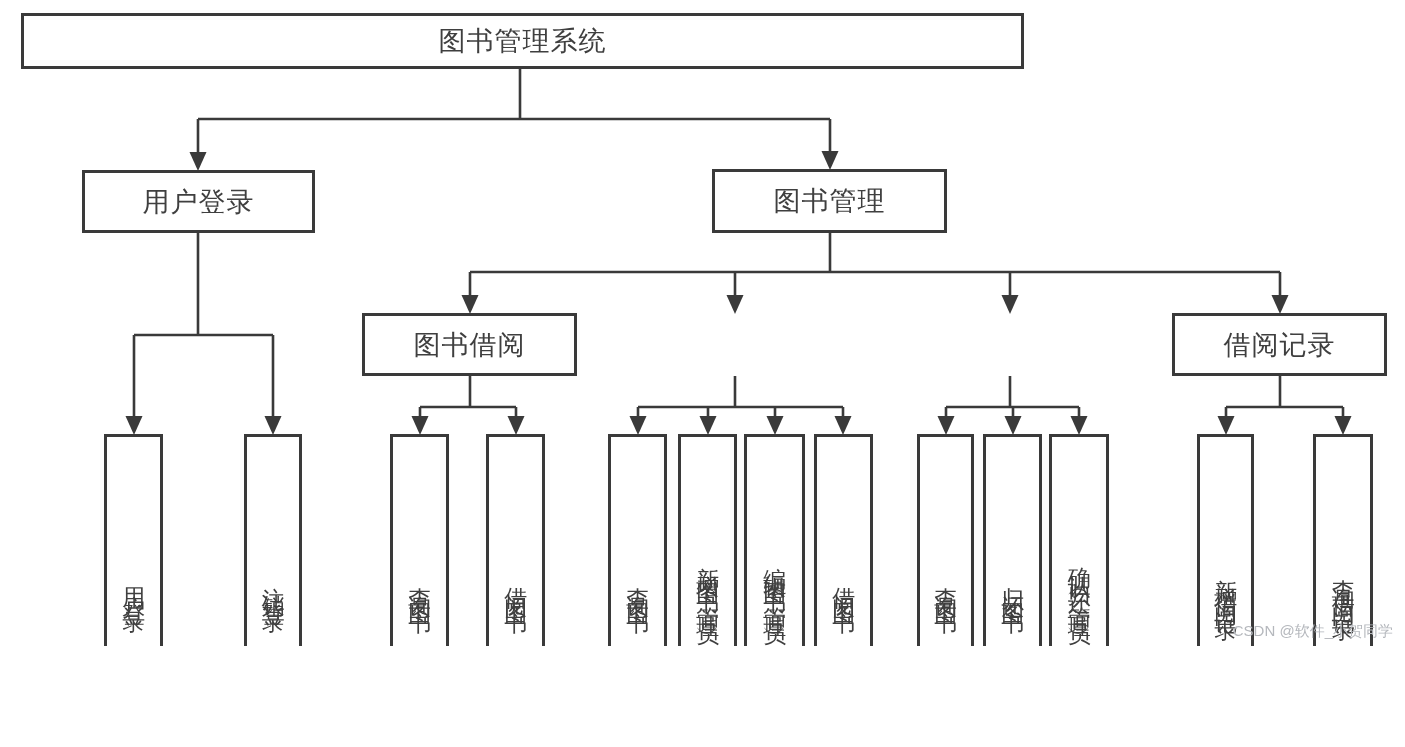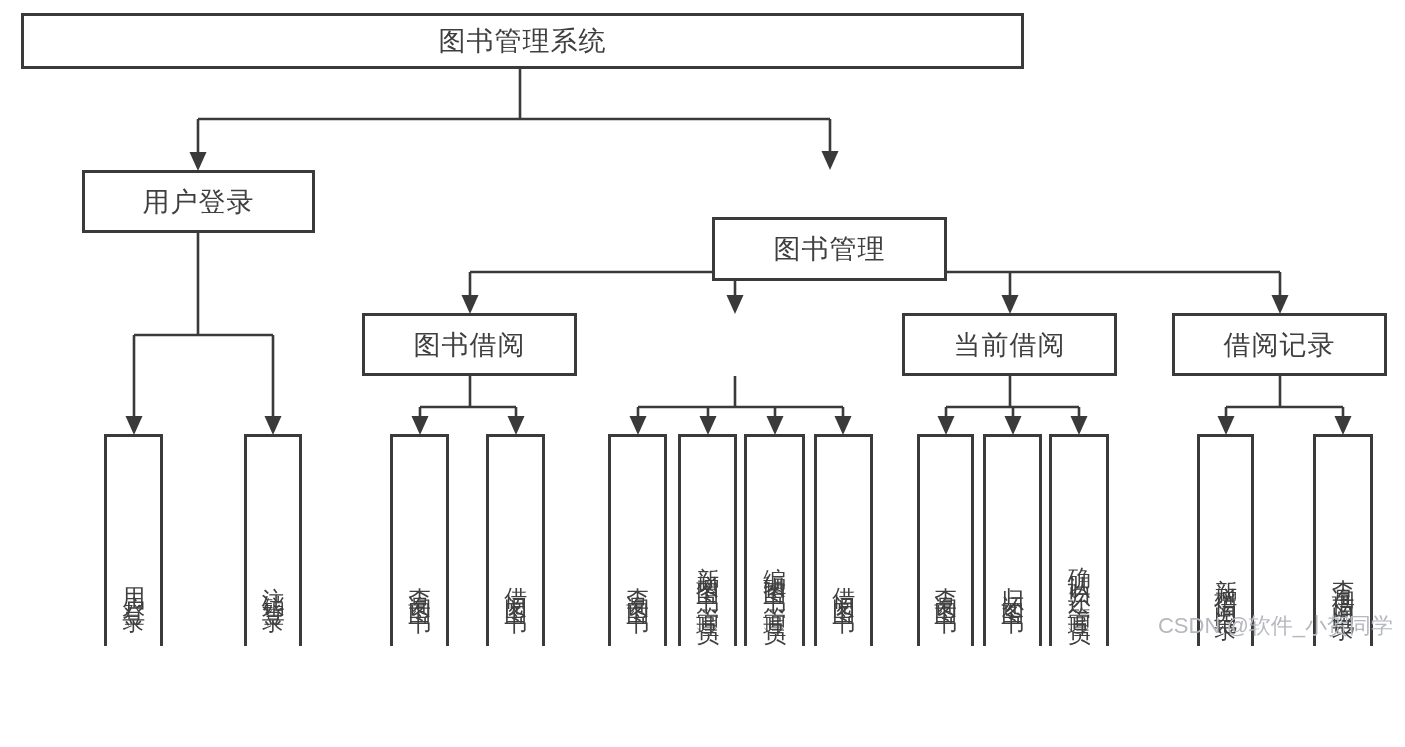--- a/index.html
+++ b/index.html
@@ -14,42 +14,42 @@
     display:flex;align-items:center;justify-content:center;
   }
   .hnode{font-size:27px;letter-spacing:1px;white-space:nowrap;}
   .vnode{font-size:23px;}
   .vnode span{
     writing-mode:vertical-rl;text-orientation:mixed;
     letter-spacing:8px;line-height:1.1;white-space:nowrap;
   }
   #r  {left:21px;  top:13px;  width:1003px;height:56px;}
   #a1 {left:82px;  top:170px; width:233px; height:63px;}
-  #a2 {left:712px; top:169px; width:235px; height:64px;margin-top:48px;}
+  #a2 {left:712px; top:169px; width:235px; height:64px;}
   #b1 {left:362px; top:313px; width:215px; height:63px;}
   #b2 {left:629px; top:313px; width:211px; height:63px;}
   #b3 {left:902px; top:313px; width:215px; height:63px;}
   #b4 {left:1172px;top:313px; width:215px; height:63px;}
   .leaf{top:434px;height:302px;}
   #c1 {left:104px; width:59px;}
   #c2 {left:244px; width:58px;}
   #c3 {left:390px; width:59px;}
   #c4 {left:486px; width:59px;}
   #c5 {left:608px; width:59px;}
   #c6 {left:678px; width:59px;}
   #c7 {left:744px; width:61px;}
   #c8 {left:814px; width:59px;}
   #c9 {left:917px; width:57px;}
   #c10{left:983px; width:59px;}
   #c11{left:1049px;width:60px;}
   #c12{left:1197px;width:57px;}
   #c13{left:1313px;width:60px;}
   .watermark{
     position:absolute;right:12px;bottom:5px;
-    font-size:22px;color:#b5b8bd;white-space:nowrap;
+    font-size:15px;color:#b5b8bd;white-space:nowrap;
   }
 </style>
 </head>
 <body>
 
 <div class="canvas">
 
   <svg class="wires" width="1405" height="747" viewBox="0 0 1405 747" aria-hidden="true">
     <defs>
       <polygon id="ah" points="0,0 -8.5,-19 8.5,-19"></polygon>
@@ -92,21 +92,20 @@
       <use href="#ah" x="1343" y="435"></use>
     </g>
   </svg>
 
   <div class="node hnode" id="r">图书管理系统</div>
 
   <div class="node hnode" id="a1">用户登录</div>
   <div class="node hnode" id="a2">图书管理</div>
 
   <div class="node hnode" id="b1">图书借阅</div>
-  <div class="node hnode" id="b3">当前借阅</div>
   <div class="node hnode" id="b4">借阅记录</div>
 
   <div class="node vnode leaf" id="c1">
     <span>用户登录</span>
   </div>
   <div class="node vnode leaf" id="c2">
     <span>注销登录</span>
   </div>
   <div class="node vnode leaf" id="c3">
     <span>查询图书</span>

